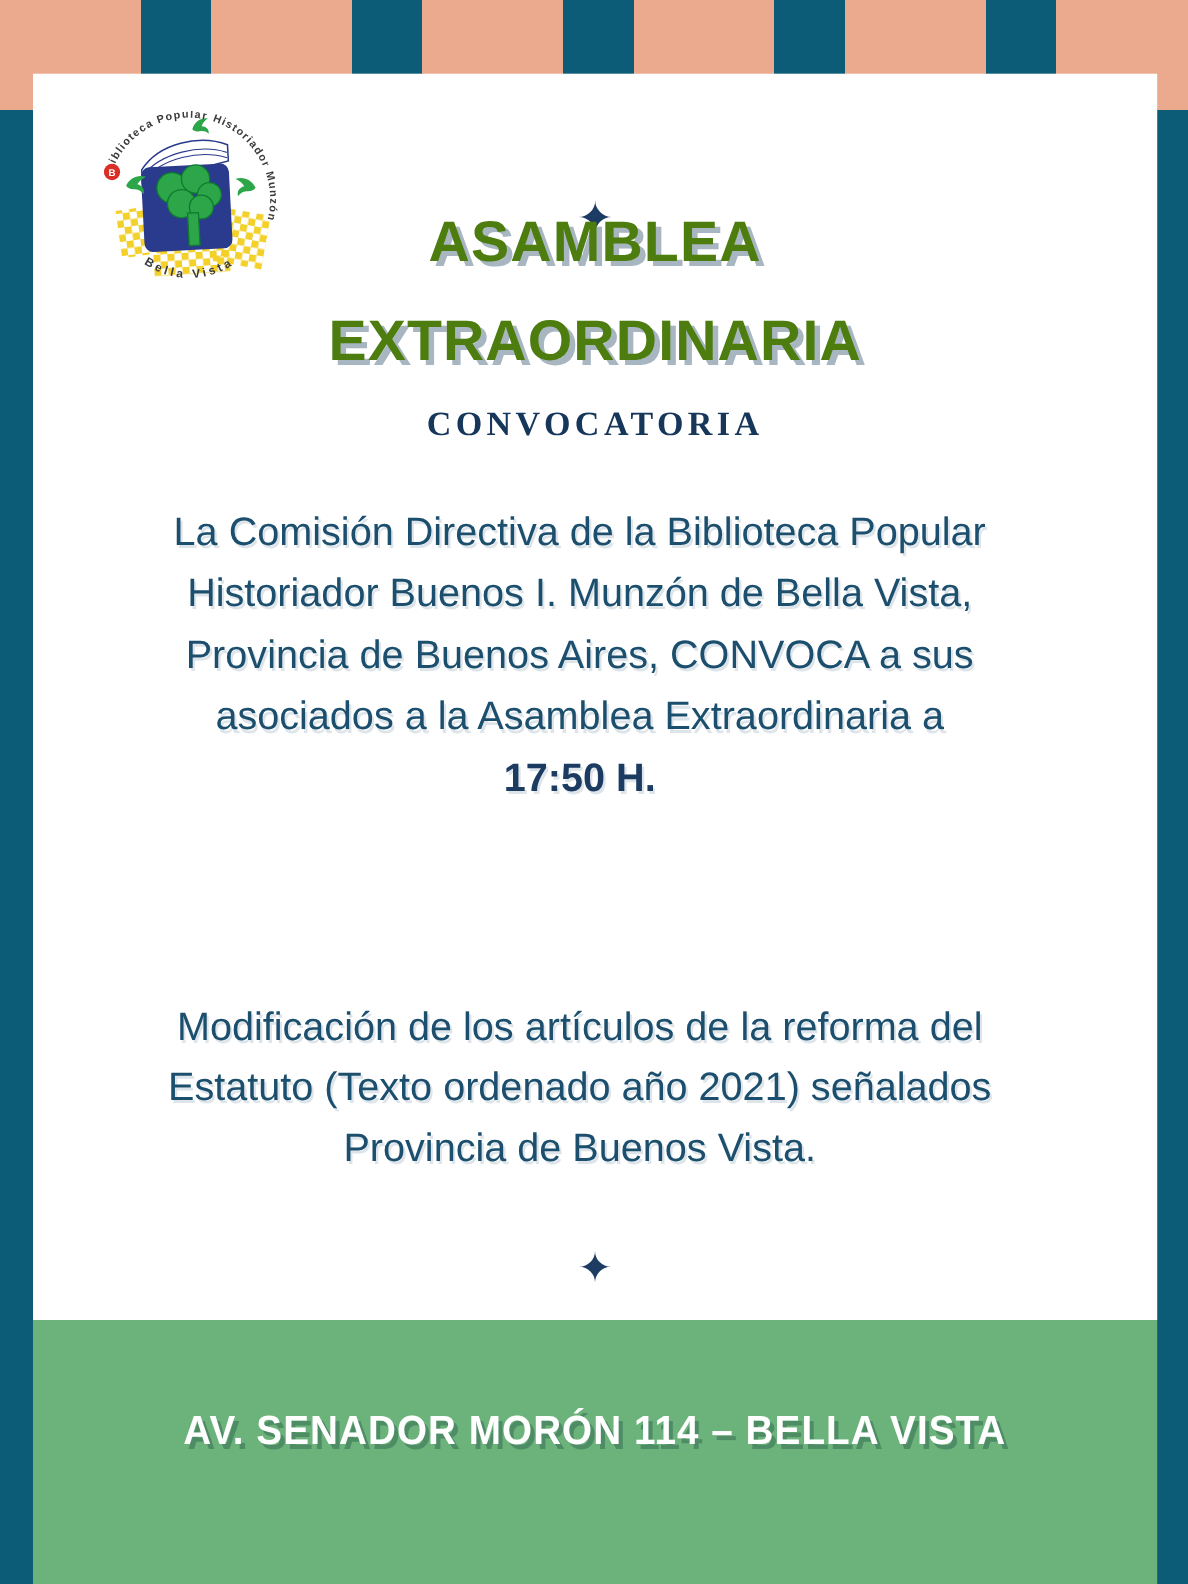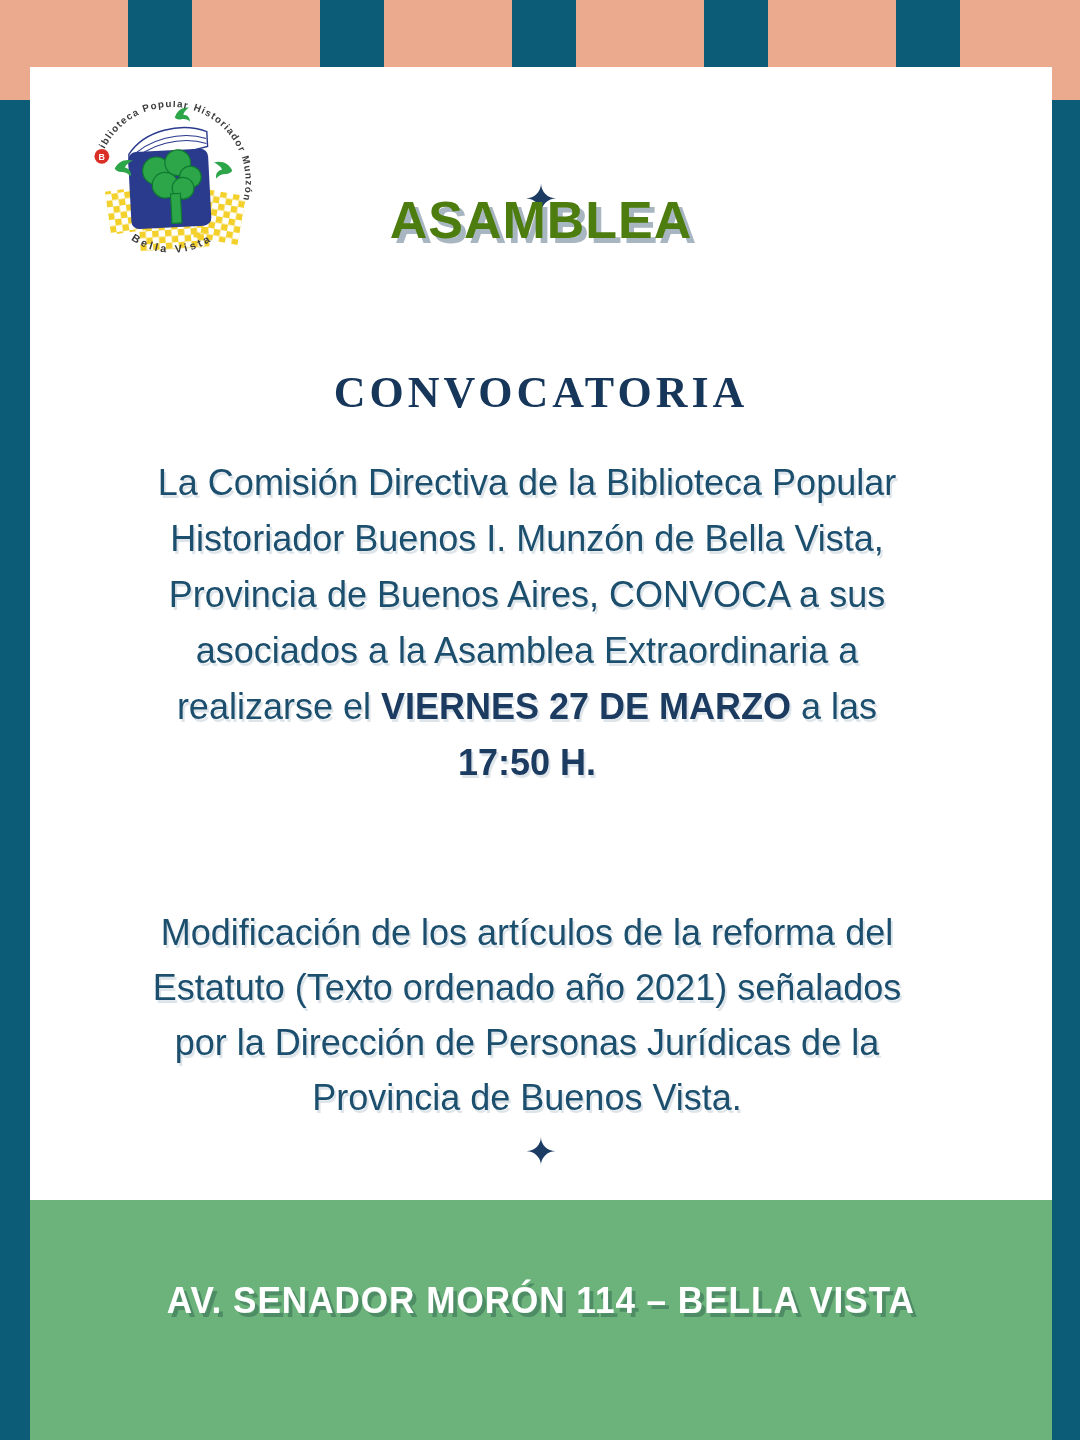--- a/index.html
+++ b/index.html
@@ -41,21 +41,21 @@
     font-weight:bold;
     font-size:52px;line-height:90px;letter-spacing:1px;
     text-shadow:5px 5px 0 #a8b6c2;
   }
   .subtitle{
     position:absolute;left:0;top:300px;width:100%;
     text-align:center;
     font-family:"Liberation Serif", serif;
     font-weight:bold;
     color:#16365a;
-    font-size:44px;letter-spacing:4px;
+    font-size:31px;letter-spacing:4px;
   }
   .para{
     position:absolute;left:47px;width:900px;
     text-align:center;
     color:#1c4f6e;
     font-size:36px;line-height:56px;
     text-shadow:2px 3px 0 rgba(160,180,195,0.35);
   }
   .para-1{top:388px;}
   .para-2{top:838px;line-height:55px;}
@@ -142,38 +142,37 @@
       </text>
       <text class="logo-arc logo-arc-bottom" text-anchor="middle">
         <textPath href="#arcBottom" startOffset="50%">Bella Vista</textPath>
       </text>
     </svg>
 
     <div class="sparkle sparkle-top">✦</div>
 
     <div class="title">
       <div>ASAMBLEA</div>
+      <div>EXTRAORDINARIA</div>
     </div>
 
     <div class="subtitle">CONVOCATORIA</div>
 
     <div class="para para-1">
       <div>La Comisión Directiva de la Biblioteca Popular</div>
       <div>Historiador Buenos I. Munzón de Bella Vista,</div>
       <div>Provincia de Buenos Aires, CONVOCA a sus</div>
       <div>asociados a la Asamblea Extraordinaria a</div>
-      <div><span>realizarse el </span><span class="bold-navy">VIERNES 27 DE MARZO</span><span> a las</span></div>
       <div class="bold-navy">17:50 H.</div>
     </div>
 
 
     <div class="para para-2">
       <div>Modificación de los artículos de la reforma del</div>
       <div>Estatuto (Texto ordenado año 2021) señalados</div>
-      <div>por la Dirección de Personas Jurídicas de la</div>
       <div>Provincia de Buenos Vista.</div>
     </div>
 
     <div class="sparkle sparkle-bottom">✦</div>
 
   </div>
 
   <div class="panel-green">
     <div class="footer-address">AV. SENADOR MORÓN 114 – BELLA VISTA</div>
   </div>

